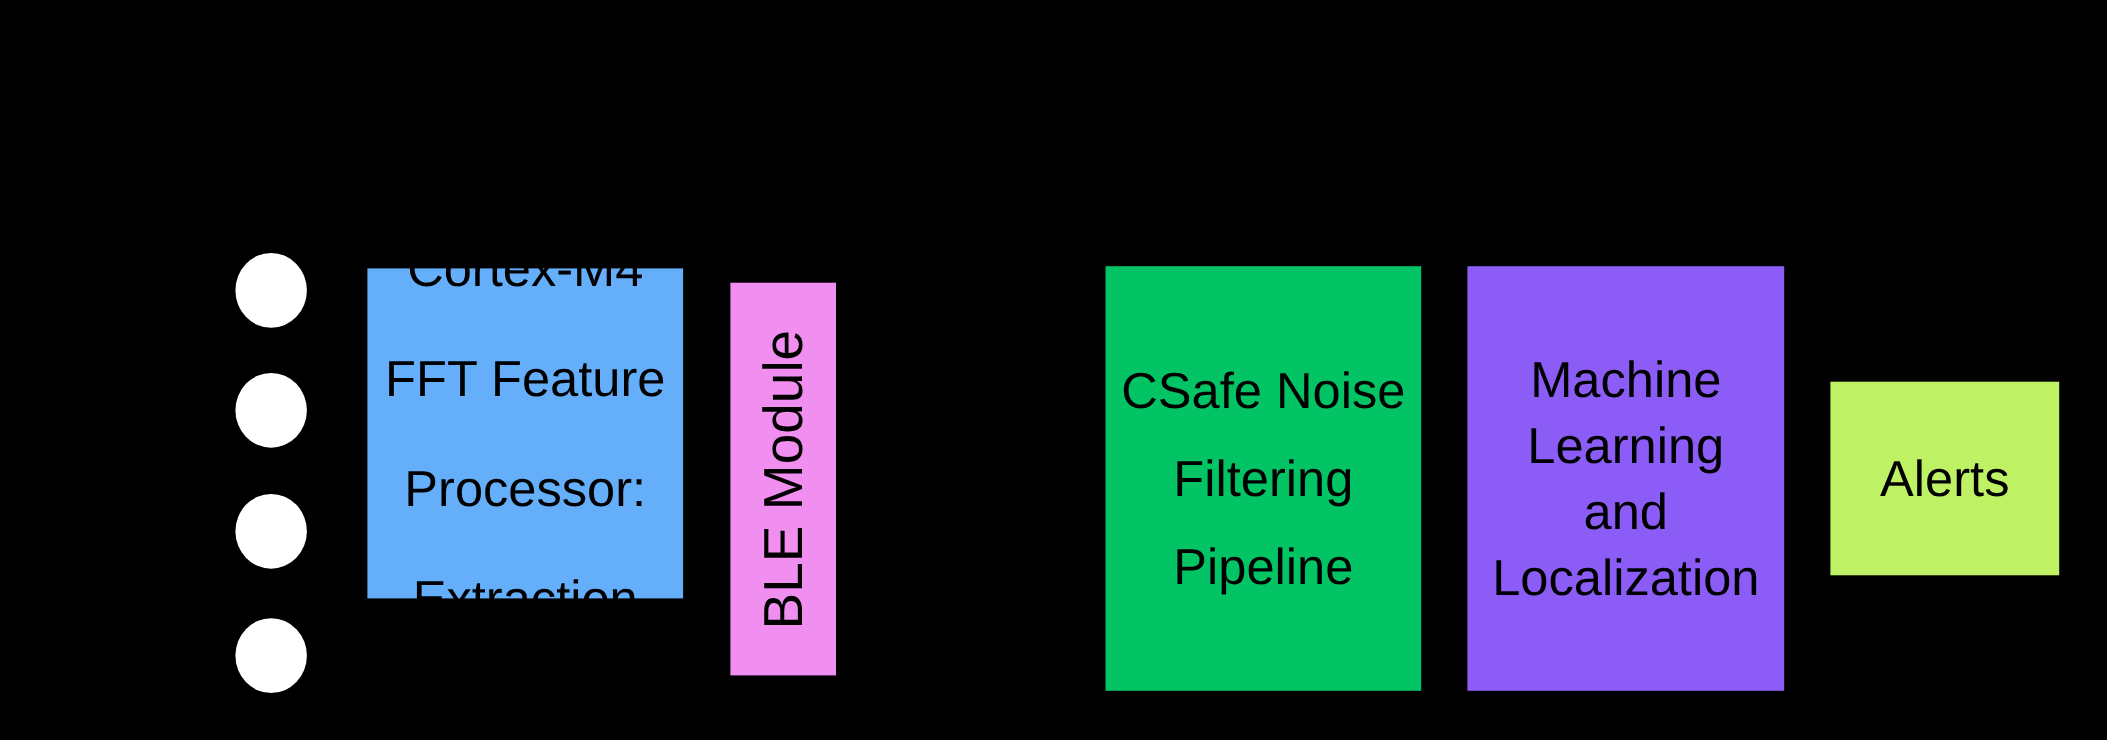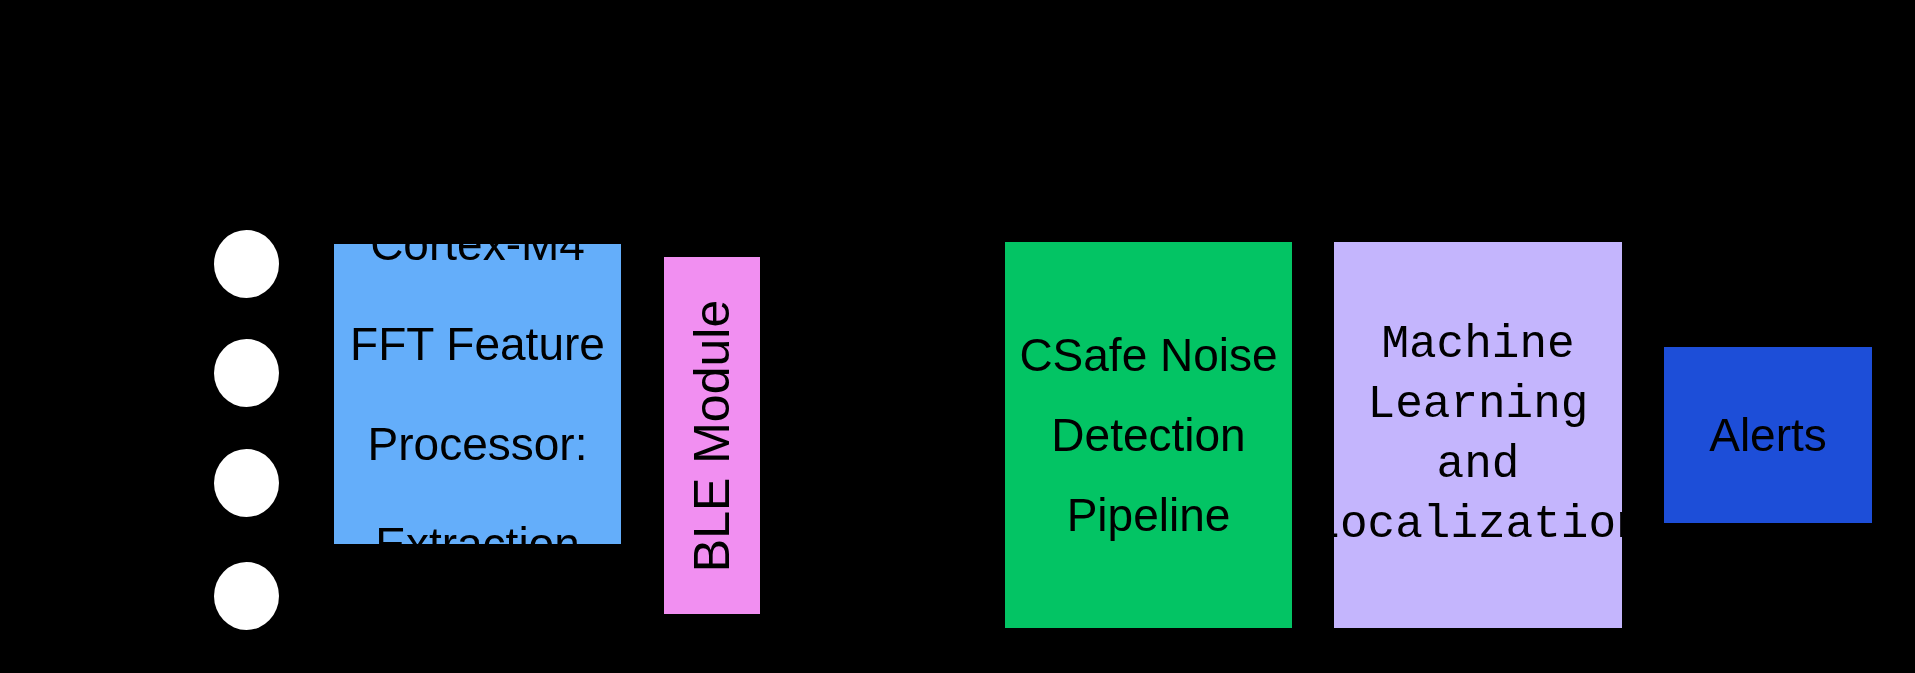--- a/index.html
+++ b/index.html
@@ -86,28 +86,28 @@
     <div class="line">Processor:</div>
     <div class="line">Extraction</div>
   </div>
 
   <div class="box" id="ble-box" style="background: rgb(241, 143, 241);">
     <div class="vtext">BLE Module</div>
   </div>
 
   <div class="box" id="noise-box" style="background: rgb(3, 196, 100); gap: 20px;">
     <div class="line">CSafe Noise</div>
-    <div class="line">Detection</div>
+    <div class="line">Filtering</div>
     <div class="line">Pipeline</div>
   </div>
 
-  <div class="box" id="ml-box" style="background: #c4b5fd; font-family: Liberation Mono, monospace;">
+  <div class="box" id="ml-box" style="background: #8b5cf6;">
     <div class="line">Machine</div>
     <div class="line">Learning</div>
     <div class="line">and</div>
     <div class="line">Localization</div>
   </div>
 
-  <div class="box" id="alerts-box" style="background: #1d4ed8;">
+  <div class="box" id="alerts-box" style="background: #bef264;">
     <div class="line">Alerts</div>
   </div>
 
 </div>
 
 </body></html>

